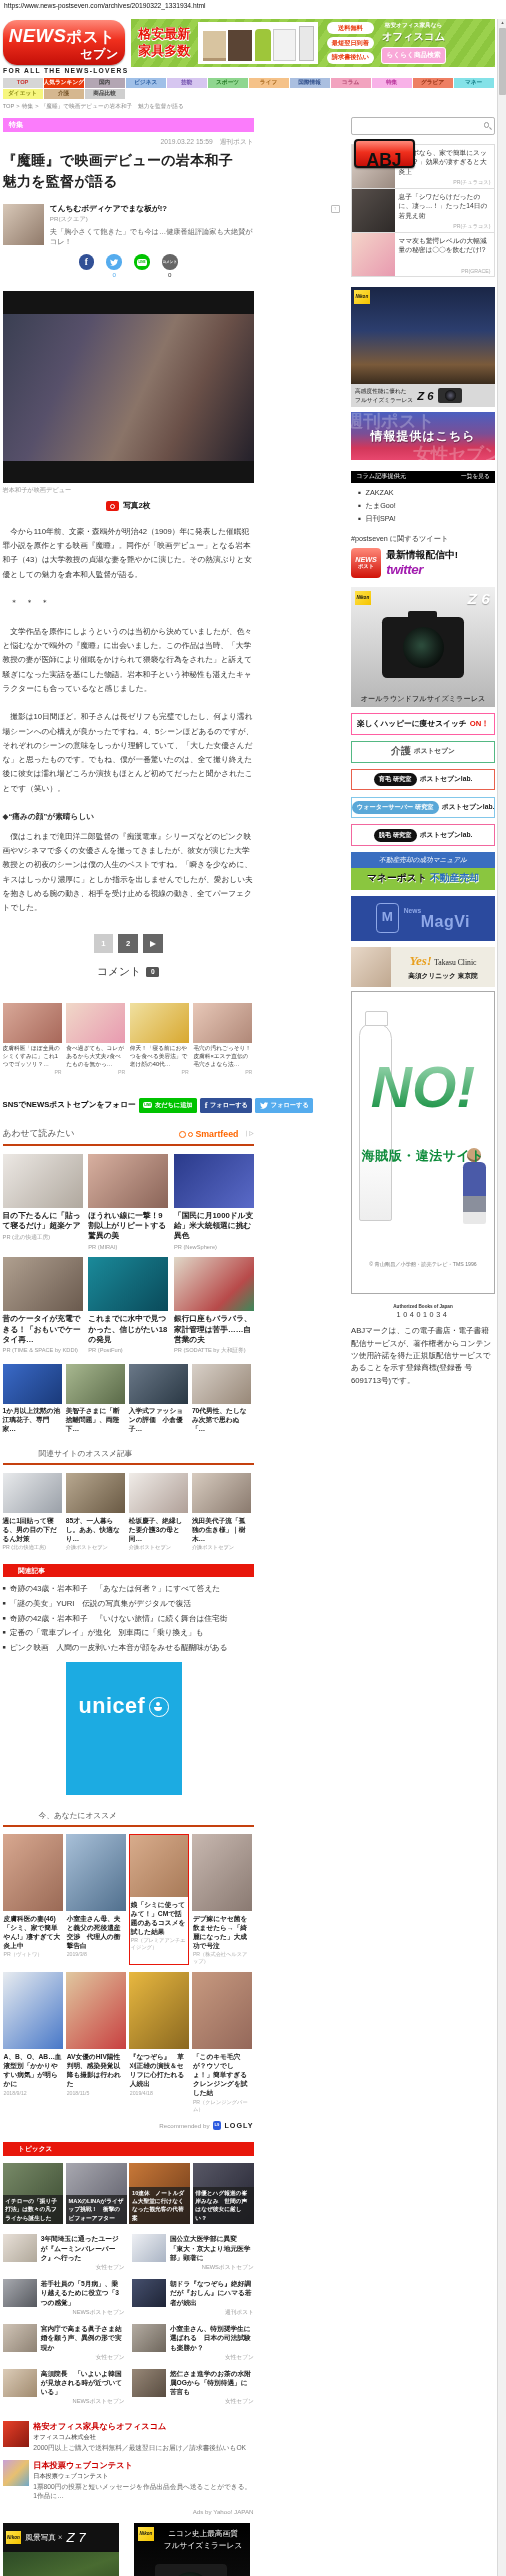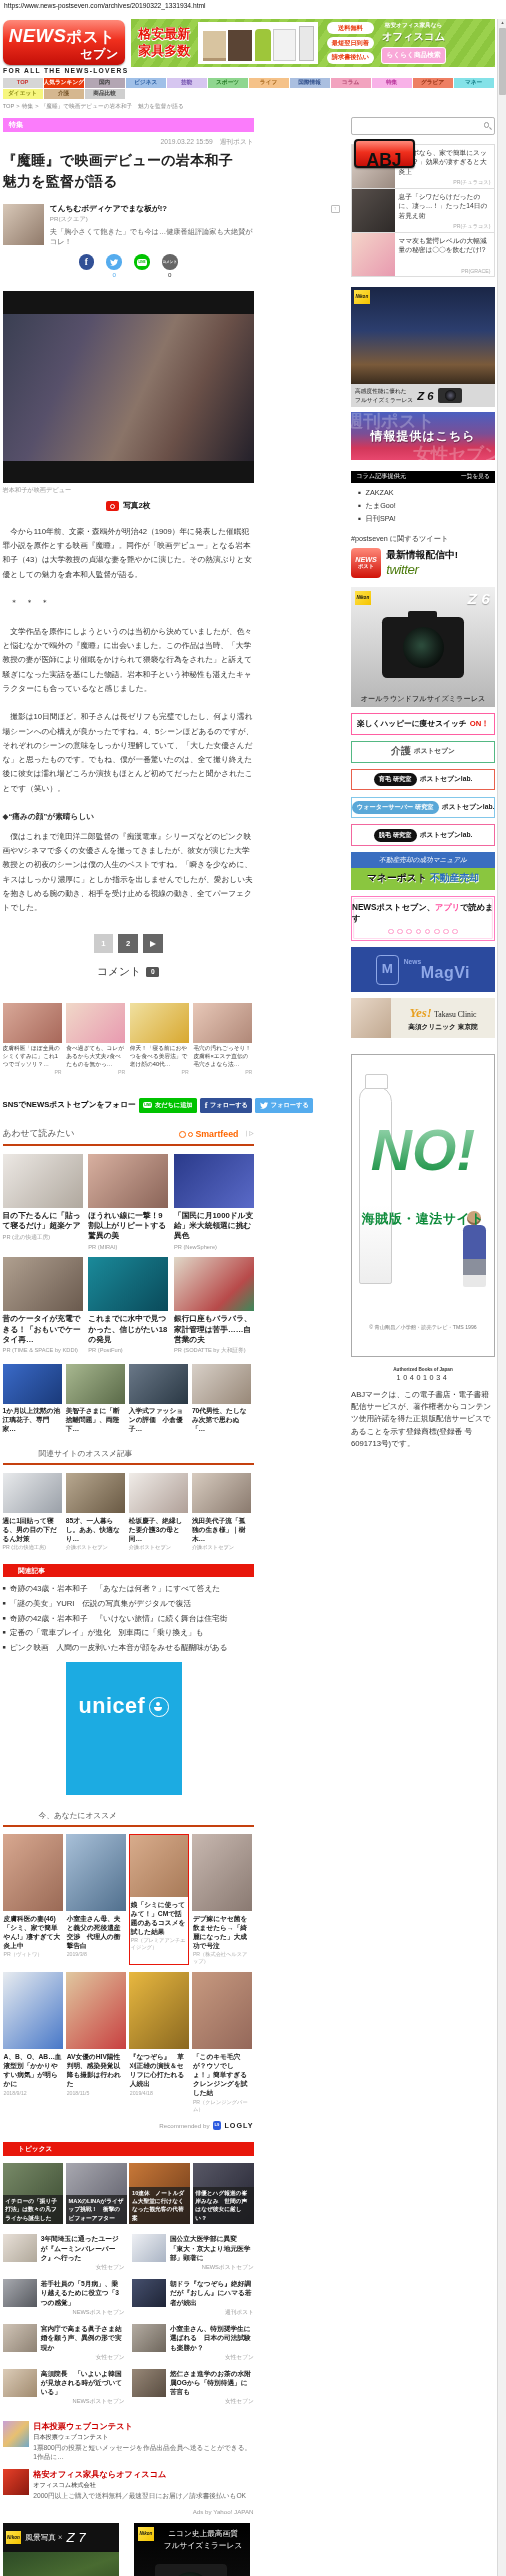--- a/index.html
+++ b/index.html
@@ -5,21 +5,21 @@
   html,body{margin:0;padding:0;background:#fff;}
   body{width:506px;height:2680px;position:relative;font-family:"Liberation Sans","DejaVu Sans",sans-serif;color:#333;overflow:hidden;}
   .ph{background:linear-gradient(135deg,#c8bcb0,#8a7e72);}
   
   .url{position:absolute;top:1.5px;left:4.1px;font-size:6.7px;color:#111;}
   
   .scrollbar{position:absolute;top:19px;right:0;width:8.8px;height:2660px;background:#f1f1f1;border-left:0.5px solid #d9d9d9;box-sizing:border-box;}
   .sb-btn{width:8.8px;height:8.8px;font-size:4.1px;color:#606060;text-align:center;line-height:8.8px;}
   .sb-thumb{position:absolute;top:9.3px;left:1px;width:6.7px;height:67px;background:#c1c1c1;border-radius:1px;}
   
-  .logo{position:absolute;top:19.6px;left:2.6px;width:122px;height:45px;border-radius:7px;background:linear-gradient(180deg,#ff8a7a 0%,#ef2f1d 45%,#c40f08 100%);box-shadow:0 1px 1.5px rgba(0,0,0,.4);color:#fff;padding:5.2px 6.2px;box-sizing:border-box;}
+  .logo{position:absolute;top:19.6px;left:2.6px;width:122px;height:45px;border-radius:14px;background:linear-gradient(180deg,#ff8a7a 0%,#ef2f1d 45%,#c40f08 100%);box-shadow:0 1px 1.5px rgba(0,0,0,.4);color:#fff;padding:5.2px 6.2px;box-sizing:border-box;}
   .logo .l1{font-size:18.5px;font-weight:bold;font-style:italic;letter-spacing:0.5px;}
   .logo .l1 .jp{font-size:15.5px;font-style:normal;}
   .logo .l2{font-size:12.4px;font-weight:bold;text-align:right;margin-top:-2.1px;color:#fff;text-shadow:0 0 1px #a00;}
   .tagline{position:absolute;top:67px;left:3.1px;font-size:6.7px;font-weight:bold;letter-spacing:1.3px;color:#222;}
   .had{position:absolute;top:19px;left:131px;width:364px;height:48px;background:repeating-linear-gradient(125deg,#8dc63f 0 7.2px,#9bd14d 7.2px 14.4px);display:flex;align-items:center;box-sizing:border-box;padding:2.1px 3.1px;}
   .had-catch{font-size:13px;font-weight:bold;color:#e8170b;text-shadow:0.5px 0.5px 0 #fff,-0.5px -0.5px 0 #fff,0.5px -0.5px 0 #fff,-0.5px 0.5px 0 #fff;line-height:1.3;margin:0 4.1px;}
   .had-panel{width:120px;height:42px;background:#fff;margin:0 4.1px;display:flex;align-items:flex-end;justify-content:space-around;padding:3.1px;box-sizing:border-box;}
   .furn{display:inline-block;}
   .had-pills{display:flex;flex-direction:column;gap:2.6px;margin:0 4.1px;}
   .pill{background:#fff;border-radius:6.2px;color:#e8380d;font-size:6.2px;font-weight:bold;text-align:center;padding:1.5px 5.2px;white-space:nowrap;}
@@ -184,21 +184,21 @@
   .colbar{margin-top:10.3px;height:12.4px;background:#000;color:#fff;display:flex;justify-content:space-between;align-items:center;padding:0 5.2px;font-size:6.2px;}
   .colbar .more{font-size:5.7px;color:#fff;text-decoration:none;}
   .srcs{margin-top:5.2px;}
   .srcs div{font-size:7.2px;color:#333;margin:3.6px 0 3.6px 7.2px;}
   .srcs .sq{font-size:4.6px;vertical-align:1px;margin-right:4.6px;}
   .tw-label{margin-top:9.3px;font-size:7.2px;color:#333;}
   .twbox{margin-top:4.1px;display:flex;align-items:center;gap:5.2px;}
   .twlogo{width:30px;height:30px;border-radius:4.1px;background:linear-gradient(180deg,#ff8a7a,#d01208);color:#fff;font-style:italic;font-weight:bold;font-size:7.2px;display:flex;flex-direction:column;align-items:center;justify-content:center;line-height:1.1;}
   .twlogo .s{font-size:5.2px;font-style:normal;}
   .twbox .t1{font-size:9.8px;font-weight:bold;color:#111;}
-  .twbox .t2{font-size:13.4px;font-weight:normal;color:#4d7c0f;font-style:italic;letter-spacing:-0.5px;}
+  .twbox .t2{font-size:13.4px;font-weight:bold;color:#a21caf;font-style:italic;letter-spacing:-0.5px;}
   .zwhite{margin-top:9.3px;width:144px;height:120px;background:linear-gradient(180deg,#efefef,#b5b5b5);position:relative;}
   .zwhite .niklogo{position:absolute;top:4.1px;left:4.1px;}
   .zwhite .z{position:absolute;top:3.1px;right:5.2px;font-size:15.5px;font-weight:bold;font-style:italic;color:#fff;text-shadow:0 0.5px 1px rgba(0,0,0,.3);}
   .zwhite .cam2{position:absolute;left:31px;top:30px;width:82px;height:61px;background:#181818;border-radius:5.2px;}
   .zwhite .cam2::before{content:"";position:absolute;left:26px;top:-6.2px;width:29px;height:10.3px;background:#181818;border-radius:2.1px 2.1px 0 0;}
   .zwhite .cam2::after{content:"";position:absolute;left:20.6px;top:10.3px;width:41px;height:41px;border-radius:50%;background:radial-gradient(circle at 45% 45%,#2b4a3a 5%,#17251e 45%,#060a08 80%);}
   .zwhite .capn{position:absolute;bottom:3.1px;left:0;right:0;text-align:center;font-family:"Liberation Serif",serif;font-size:7.2px;color:#111;}
   .bnr{margin-top:6.2px;height:21.6px;border:1px solid #ccc;display:flex;align-items:center;justify-content:center;gap:3.1px;box-sizing:border-box;background:#fff;white-space:nowrap;overflow:hidden;}
   .bnr.b1{border-color:#ff5fa2;}
   .bnr.b2{border-color:#53b883;}
@@ -224,21 +224,21 @@
   .magvi{margin-top:6.2px;height:45px;background:#2b4a9e;display:flex;align-items:center;justify-content:center;gap:5.2px;}
   .magvi .m{width:20.6px;height:28px;border:1.5px solid #8fa8e8;border-radius:4.1px;color:#8fa8e8;font-size:13.4px;font-weight:bold;text-align:center;line-height:26px;}
   .magvi .nm .s{font-size:6.7px;color:#8fa8e8;font-weight:bold;}
   .magvi .nm .b{font-size:16px;color:#8fa8e8;font-weight:bold;letter-spacing:0.5px;line-height:1;padding-left:17px;}
   .takasu{margin-top:6.2px;height:40px;background:#efece2;display:flex;align-items:center;}
   .takasu .face{width:40px;height:40px;flex:none;background:linear-gradient(135deg,#e8d8c8,#c0a890);}
   .takasu .tx{flex:1;text-align:center;}
   .takasu .y{font-family:"Liberation Serif",serif;font-style:italic;font-size:13px;color:#e8a020;font-weight:bold;margin-top:28px;}
   .takasu .tc{font-family:"Liberation Serif",serif;font-size:7.7px;color:#222;}
   .takasu .jp{font-size:6.7px;font-weight:bold;color:#222;margin-top:2.1px;}
-  .nop{margin-top:16px;height:303px;border:0.5px solid #aaa;background:#fff;position:relative;box-sizing:border-box;overflow:hidden;}
+  .nop{margin-top:4px;height:303px;border:0.5px solid #aaa;background:#fff;position:relative;box-sizing:border-box;overflow:hidden;}
   .nop .no{position:absolute;top:67px;left:0;right:0;text-align:center;font-size:57px;font-weight:bold;font-style:italic;color:#1fa24a;background:linear-gradient(180deg,#9fd9b4,#0f8c3c);-webkit-background-clip:text;background-clip:text;-webkit-text-fill-color:transparent;line-height:1;}
   .nop .sub{position:absolute;top:155px;left:0;right:0;text-align:center;font-size:13px;font-weight:bold;color:#0f8c3c;letter-spacing:0.5px;}
   .nop .kid{position:absolute;left:7.2px;top:31px;width:31px;height:196px;background:linear-gradient(180deg,#fff 60%,#eee);border:0.5px solid #ccc;border-radius:12.4px 15.5px 2.1px 2.1px;}
   .nop .kid::before{content:"";position:absolute;top:-13.4px;left:5.2px;width:20.6px;height:13.4px;background:#fff;border:0.5px solid #ccc;border-radius:2.1px 2.1px 0 0;}
   .nop .conan{position:absolute;right:8.2px;top:170px;width:23px;height:62px;background:linear-gradient(180deg,#4a5aa8 55%,#8a8f9c 55% 80%,#e8e8e8 80%);border-radius:5.2px 5.2px 2.1px 2.1px;}
   .nop .conan::before{content:"";position:absolute;top:-14.4px;left:4.1px;width:14.4px;height:14.4px;background:#caa27a;border-radius:50%;box-shadow:inset 0 -2.1px 0 #8a6a4a;}
   .nop .cr{position:absolute;bottom:25px;left:0;right:0;text-align:center;font-size:5.2px;color:#777;}
   .abj{margin-top:10.3px;text-align:center;}
   .abj .s{font-size:4.6px;font-weight:bold;color:#333;}
   .abj .logo{margin:2.1px auto 0;width:61px;height:29px;border:2.1px solid #111;border-radius:4.1px;font-size:17.5px;font-weight:bold;color:#111;line-height:28px;box-sizing:border-box;}
@@ -660,33 +660,33 @@
       <div class="n-thumb ph" style="background:linear-gradient(135deg,#988878,#584c40);"></div>
       <div class="n-body">
           <div class="n-title">悠仁さま進学のお茶の水附属OGから「特別待遇」に苦言も</div>
           <div class="n-src">女性セブン</div>
         </div>
     </div>
   </div>
 
   <div class="yads">
     <div class="yad">
+      <div class="img ph" style="background:linear-gradient(135deg,#e84028,#8a1a10);"></div>
+      <div>
+        <div class="t">格安オフィス家具ならオフィスコム</div>
+        <div class="n">オフィスコム株式会社</div>
+        <div class="d">2000円以上ご購入で送料無料／最速翌日にお届け／請求書後払いもOK</div>
+      </div>
+    </div>
+    <div class="yad">
       <div class="img ph" style="background:linear-gradient(135deg,#c8a0d8,#e8c070,#70a8c8);"></div>
       <div>
         <div class="t">日本投票ウェブコンテスト</div>
         <div class="n">日本投票ウェブコンテスト</div>
         <div class="d">1票800円の投票と短いメッセージを作品出品会員へ送ることができる。1作品に…</div>
-      </div>
-    </div>
-    <div class="yad">
-      <div class="img ph" style="background:linear-gradient(135deg,#e84028,#8a1a10);"></div>
-      <div>
-        <div class="t">格安オフィス家具ならオフィスコム</div>
-        <div class="n">オフィスコム株式会社</div>
-        <div class="d">2000円以上ご購入で送料無料／最速翌日にお届け／請求書後払いもOK</div>
       </div>
     </div>
     <div class="ycredit">Ads by Yahoo! JAPAN</div>
   </div>
 
   <div class="nikrow">
     <div class="nik">
       <div class="nik1-top">
         <span class="niklogo">Nikon</span>
         <span class="fz">風景写真 ×</span>
@@ -803,35 +803,20 @@
   </div>
 
   <div class="mpost">
     <div class="top">不動産売却の成功マニュアル</div>
     <div class="bot">
       <span class="b1">マネーポスト</span>
       <span class="b2">不動産売却</span>
     </div>
   </div>
 
-  <div class="appbnr">
-    <div class="row">
-      <span>NEWSポストセブン、</span><span class="em">アプリ</span><span>で読めます</span>
-    </div>
-    <div class="appdots">
-        <i></i>
-        <i></i>
-        <i></i>
-        <i></i>
-        <i></i>
-        <i></i>
-        <i></i>
-        <i></i>
-      </div>
-  </div>
 
   <div class="magvi">
     <span class="m">M</span>
     <span class="nm">
       <div class="s">News</div>
       <div class="b">MagVi</div>
     </span>
   </div>
 
   <div class="takasu">

